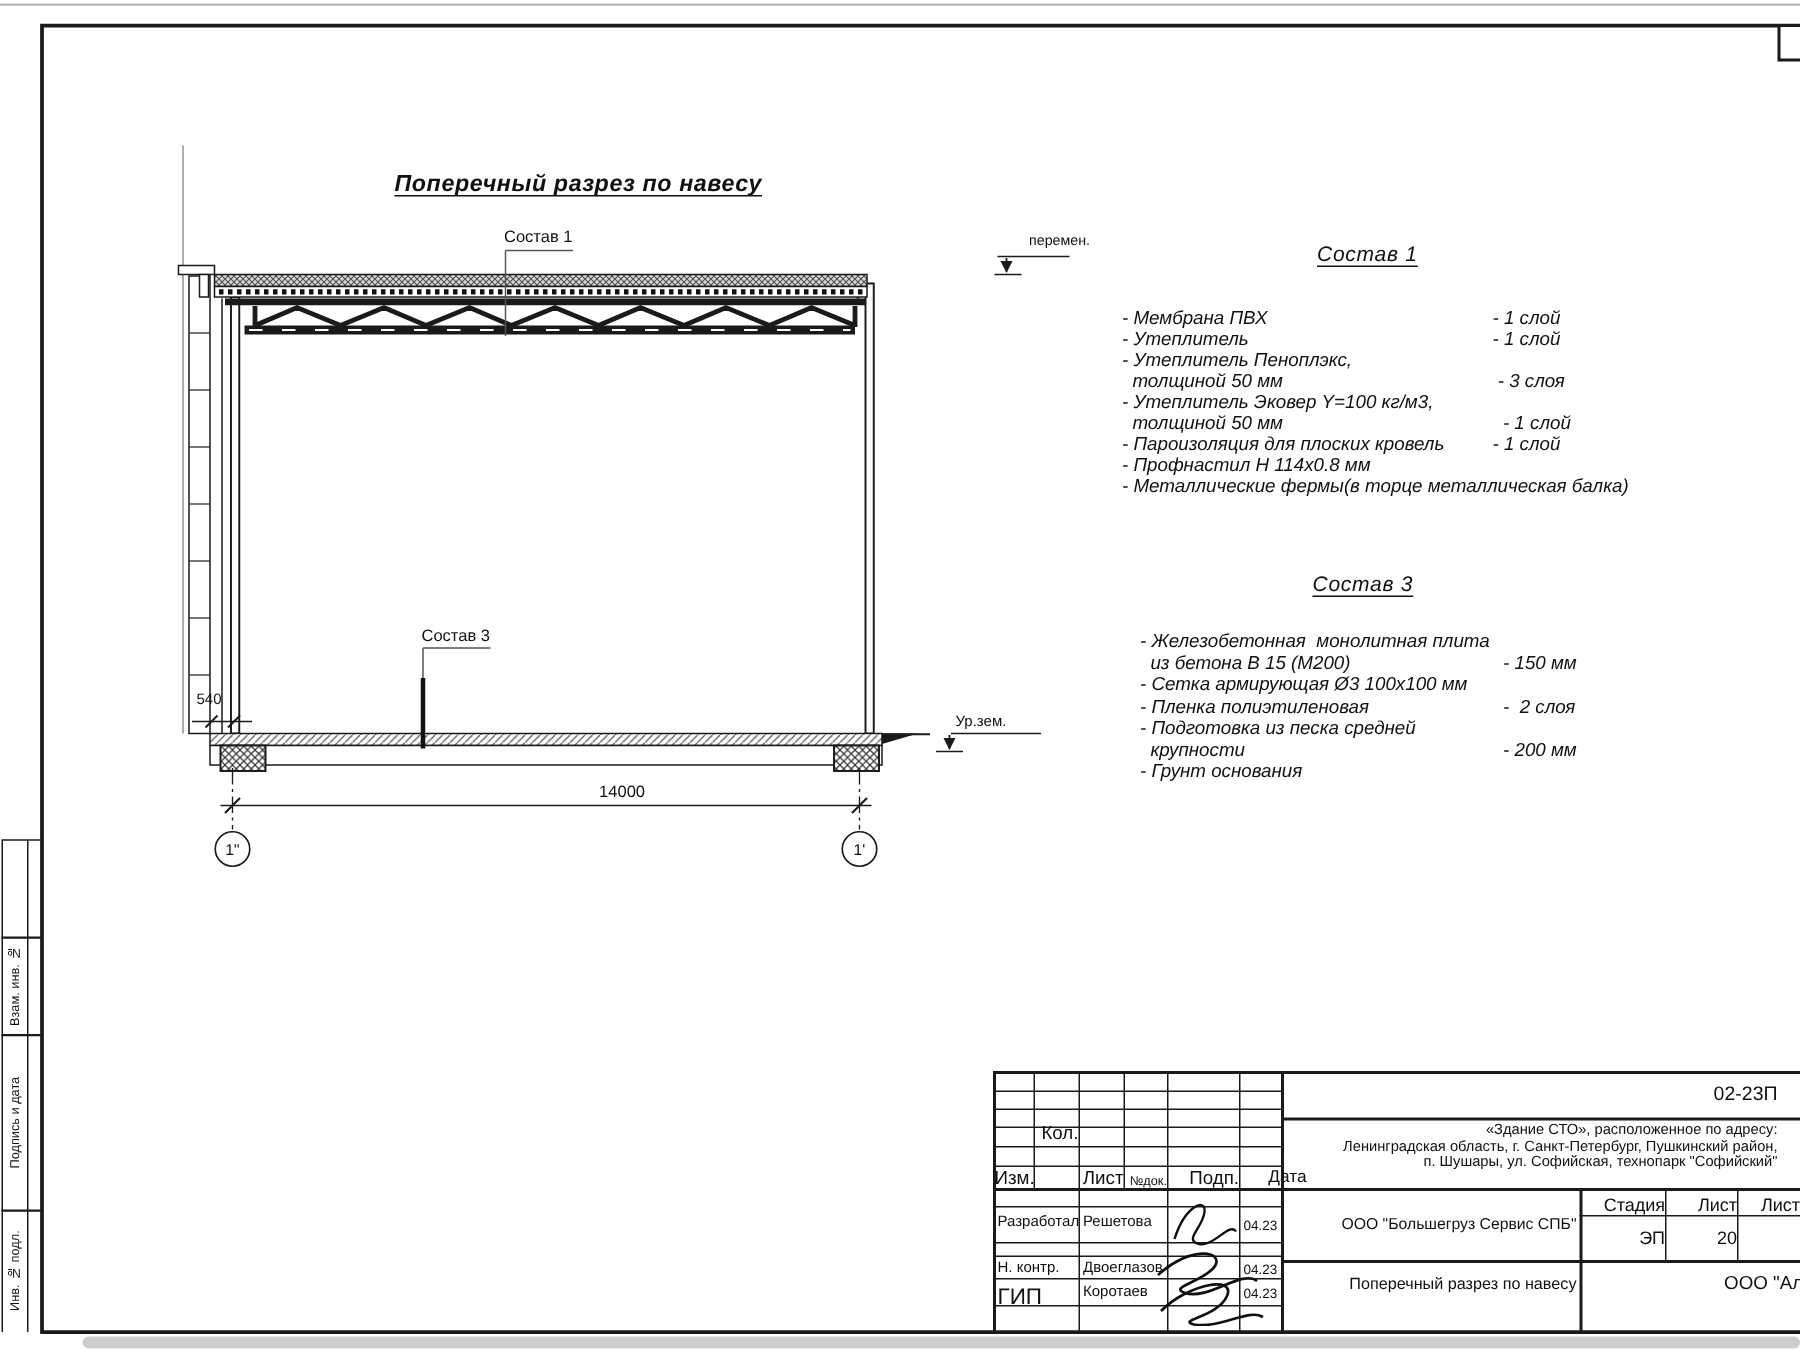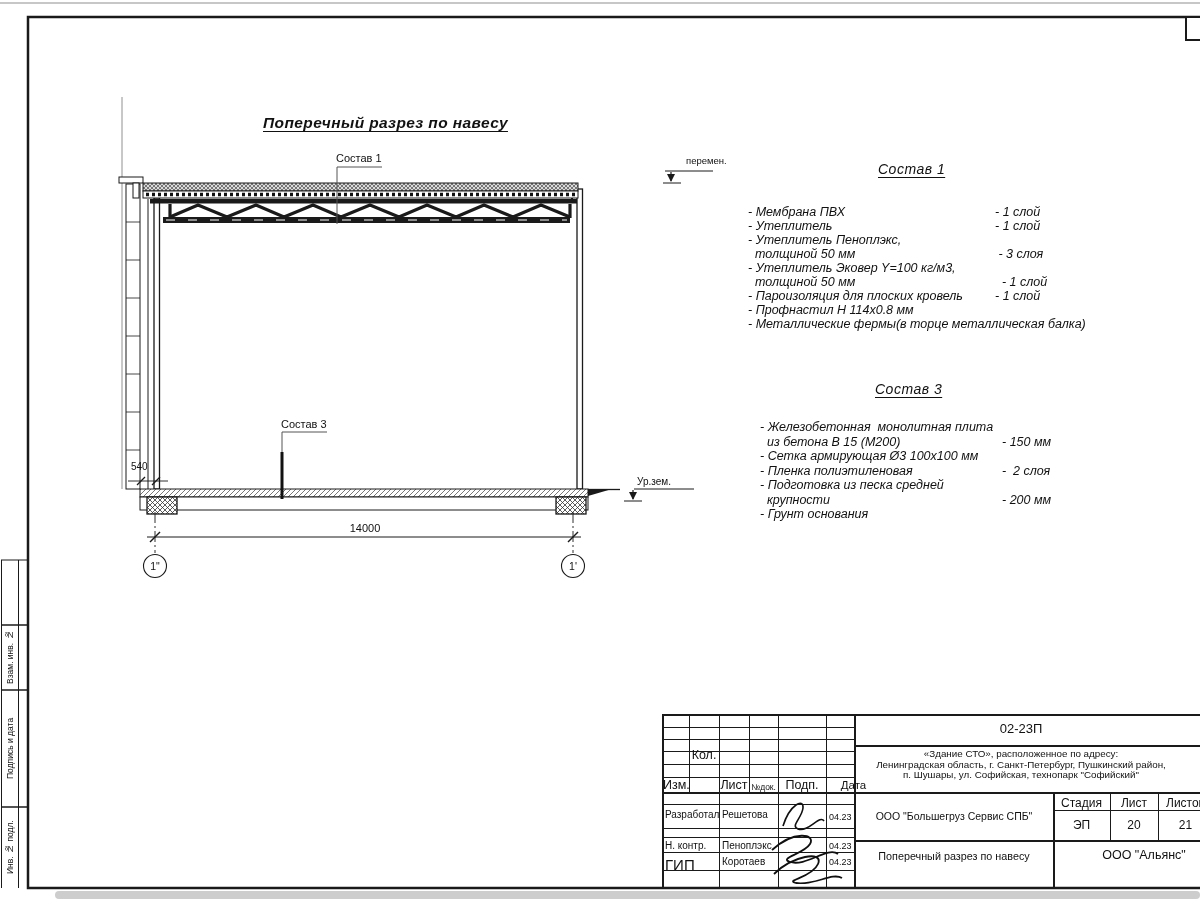--- a/index.html
+++ b/index.html
@@ -1,21 +1,21 @@
 <!DOCTYPE html>
 <html><head>
 <meta charset="utf-8">
 <style>
   html,body{margin:0;padding:0;background:#ffffff;}
   .page{position:relative;width:1200px;height:900px;background:#ffffff;overflow:hidden;
         font-family:"Liberation Sans","DejaVu Sans",sans-serif;color:#111;}
   .abs{position:absolute;}
   .ln{position:absolute;background:#1a1a1a;}
   .txt{position:absolute;white-space:pre;color:#111;}
-  .ctr{text-align:center;}
+  .ctr{text-align:right;}
   .it{font-style:italic;}
   .und{text-decoration:underline;text-underline-offset:3px;}
   .draw-title{font-size:15.5px;font-weight:600;letter-spacing:.4px;}
   .spec-head{font-size:14px;font-weight:500;letter-spacing:.5px;}
   .spec-list{position:absolute;font-size:12.5px;font-style:italic;}
   .spec-row{position:relative;white-space:pre;}
   .spec-row .v{position:absolute;top:0;white-space:pre;}
   .callout{font-size:11px;}
   .dim{font-size:11px;}
   .lvl{font-size:10px;}
@@ -235,21 +235,21 @@
     <div class="tb-txt ctr" style="left:689px;top:748px;width:30px;font-size:12.5px">Кол.</div>
     <div class="tb-txt ctr" style="left:719px;top:778px;width:30px;font-size:12.5px">Лист</div>
     <div class="tb-txt ctr" style="left:749px;top:782px;width:29px;font-size:8.5px">№док.</div>
     <div class="tb-txt ctr" style="left:778px;top:778px;width:48px;font-size:12.5px">Подп.</div>
     <div class="tb-txt ctr" style="left:836px;top:779px;width:35px;font-size:11.5px">Дата</div>
 
     <div class="tb-txt" style="left:665px;top:809px;font-size:10px">Разработал</div>
     <div class="tb-txt" style="left:722px;top:809px;font-size:10px">Решетова</div>
     <div class="tb-txt" style="left:829px;top:812px;font-size:9px">04.23</div>
     <div class="tb-txt" style="left:665px;top:840px;font-size:10px">Н. контр.</div>
-    <div class="tb-txt" style="left:722px;top:840px;font-size:10px">Пеноплэкс</div>
+    <div class="tb-txt" style="left:722px;top:840px;font-size:10px">Двоеглазов</div>
     <div class="tb-txt" style="left:829px;top:841px;font-size:9px">04.23</div>
     <div class="tb-txt" style="left:665px;top:856px;font-size:15px">ГИП</div>
     <div class="tb-txt" style="left:722px;top:856px;font-size:10px">Коротаев</div>
     <div class="tb-txt" style="left:829px;top:857px;font-size:9px">04.23</div>
 
     <svg class="abs" style="left:780px;top:796px" width="48" height="38">
       <path d="M3,30 C10,8 24,2 23,12 C22,22 10,30 18,33 C28,37 40,18 44,25" fill="none" stroke="#101010" stroke-width="1.6"></path>
     </svg>
     <svg class="abs" style="left:766px;top:828px" width="78" height="56">
       <path d="M6,22 C28,2 50,6 44,16 C38,26 12,30 24,34 C40,39 62,18 72,26" fill="none" stroke="#101010" stroke-width="1.8"></path>

